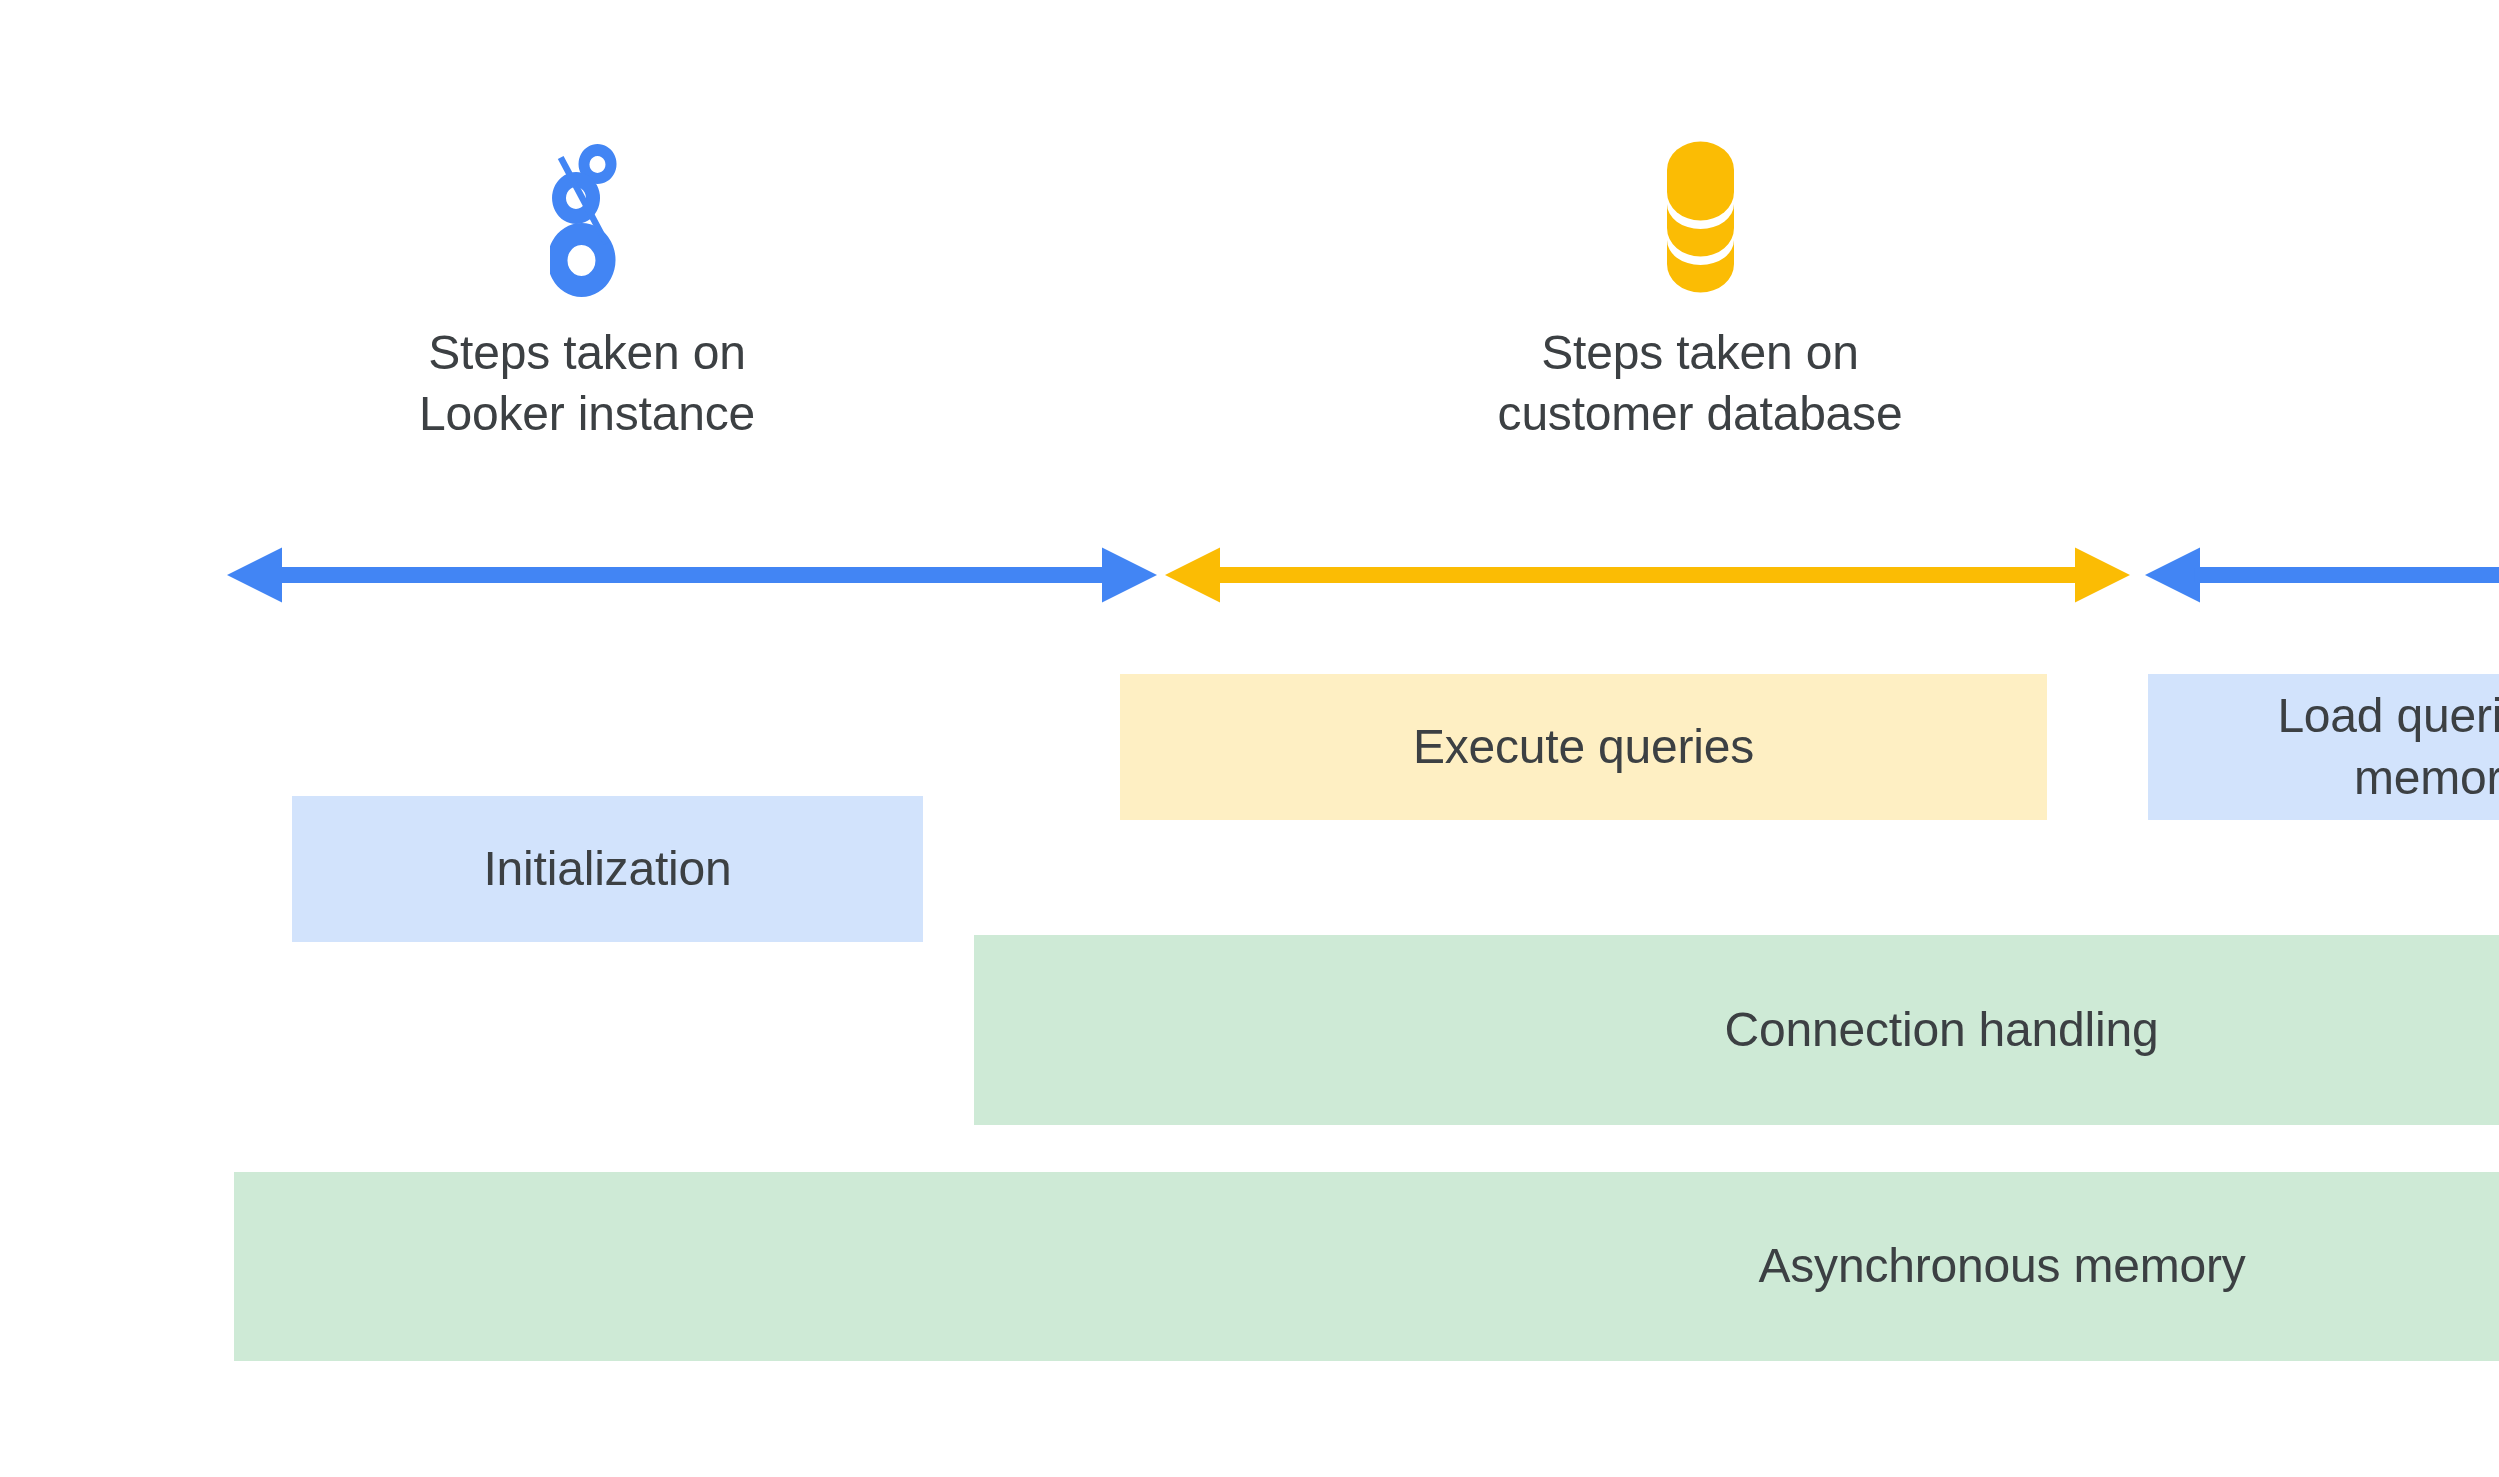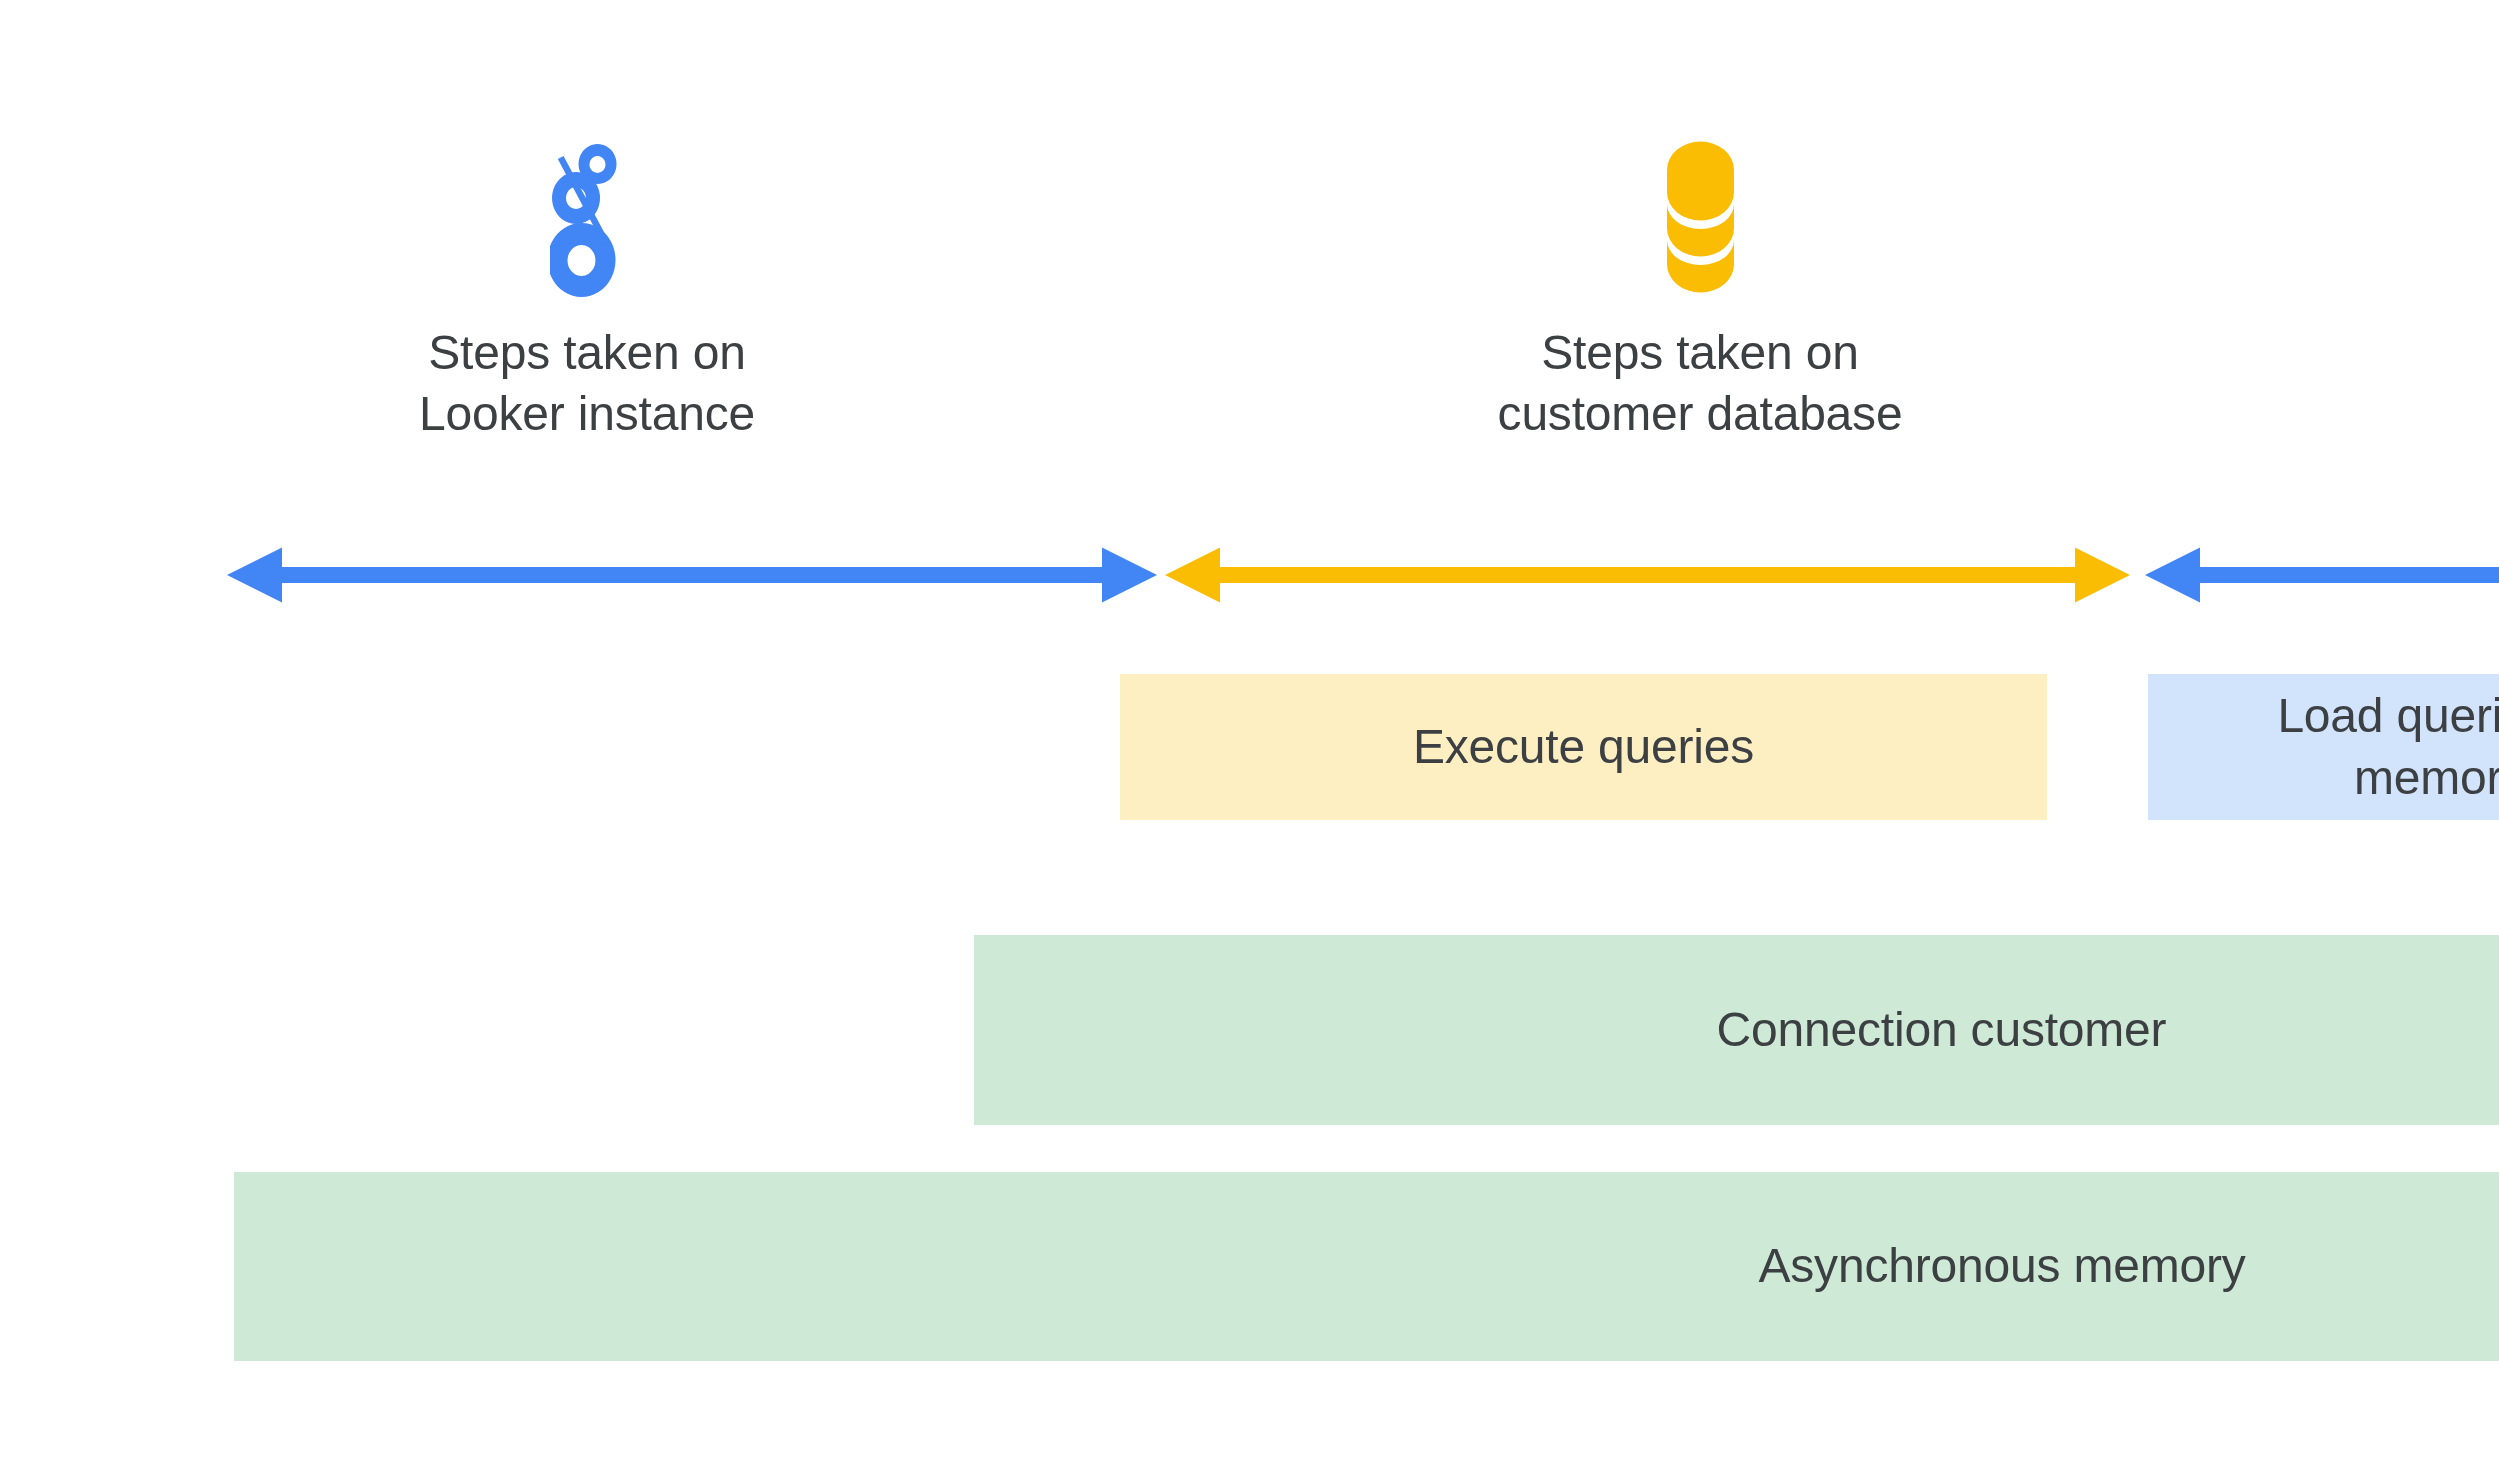--- a/index.html
+++ b/index.html
@@ -127,23 +127,26 @@
 
   <div class="phase-box" style="left:1120px; top:674px; width:927px; height:146px; background:#feefc3;">
     <span class="phase-label">Execute queries</span>
   </div>
 
   <div class="phase-box" style="left:2148px; top:674px; width:584px; height:146px; background:#d2e3fc;">
     <span class="phase-label">Load queries in
 memory</span>
   </div>
 
+  <div class="phase-box" style="left:292px; top:796px; width:631px; height:146px; background:#d2e3fc;">
+    <span class="phase-label">Initialization</span>
+  </div>
 
   <div class="phase-box" style="left:974px; top:935px; width:1935px; height:190px; background:#ceead6;">
-    <span class="phase-label">Connection customer</span>
+    <span class="phase-label">Connection handling</span>
   </div>
 
   <div class="phase-box" style="left:234px; top:1172px; width:3536px; height:189px; background:#ceead6;">
     <span class="phase-label">Asynchronous memory</span>
   </div>
 
 </div>
 
 
 </body></html>

